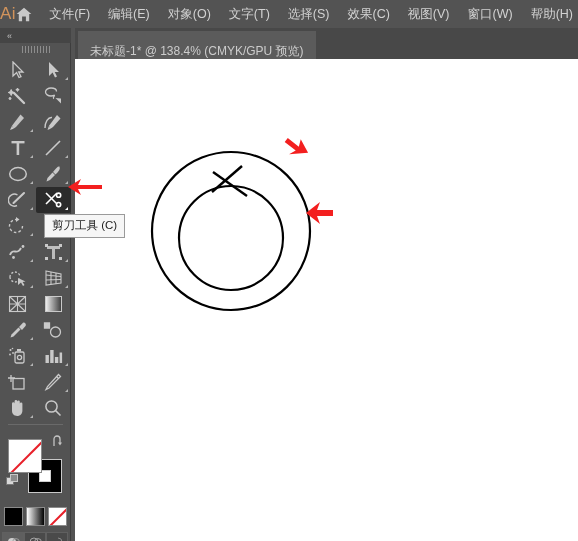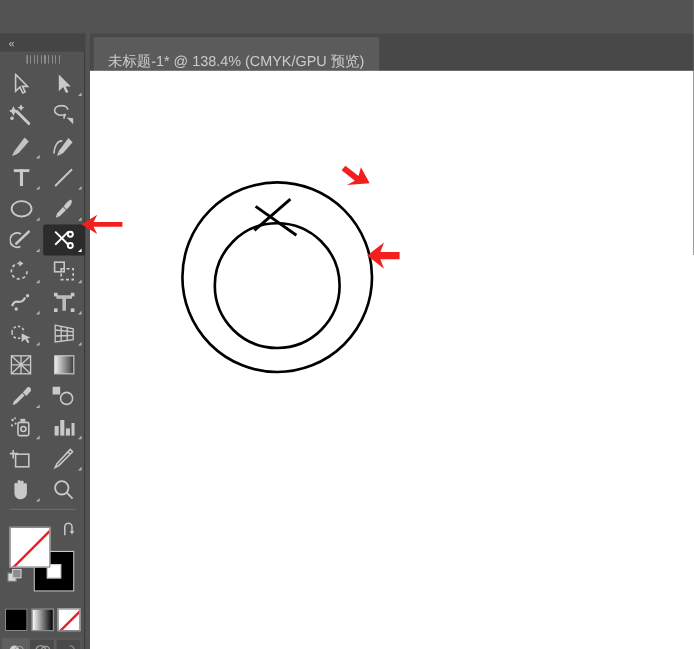--- a/index.html
+++ b/index.html
@@ -162,20 +162,40 @@
   }
   .arrow-tool {
     position: absolute; left: 66px; top: 177px; z-index: 55;
   }
 </style>
 </head>
 <body>
 
 <div id="app">
 
+  <div class="menubar">
+    <div class="ai-logo">Ai</div>
+    <div class="home-btn">
+      <svg width="16" height="15" viewBox="0 0 16 15" fill="#c9c9c9">
+        <path d="M8 0.7 L15.3 7 L13.2 7 L13.2 14.3 L9.9 14.3 L9.9 9.6 L6.1 9.6 L6.1 14.3 L2.8 14.3 L2.8 7 L0.7 7 Z"></path>
+      </svg>
+    </div>
+    <div class="menu-sep"></div>
+    <div class="menu-items">
+      <div class="menu-item">文件(F)</div>
+      <div class="menu-item">编辑(E)</div>
+      <div class="menu-item">对象(O)</div>
+      <div class="menu-item">文字(T)</div>
+      <div class="menu-item">选择(S)</div>
+      <div class="menu-item">效果(C)</div>
+      <div class="menu-item">视图(V)</div>
+      <div class="menu-item">窗口(W)</div>
+      <div class="menu-item">帮助(H)</div>
+    </div>
+  </div>
 
   <div class="tabbar">
     <div class="doc-tab">未标题-1* @ 138.4% (CMYK/GPU 预览)</div>
   </div>
 
   <div class="toolpanel">
 
     <div class="tool-collapse">
       <span class="chev">«</span>
     </div>
@@ -476,14 +496,15 @@
       </g>
     </svg>
   </div>
 
   <div class="arrow-tool">
     <svg width="38" height="20" viewBox="0 0 38 20" fill="#f31f1f">
       <path d="M2 10 L15 2 L12 8 L36 8 L36 12 L12 12 L15 18 Z"></path>
     </svg>
   </div>
 
+  <div class="tooltip">剪刀工具 (C)</div>
 
 </div>
 
 </body></html>

